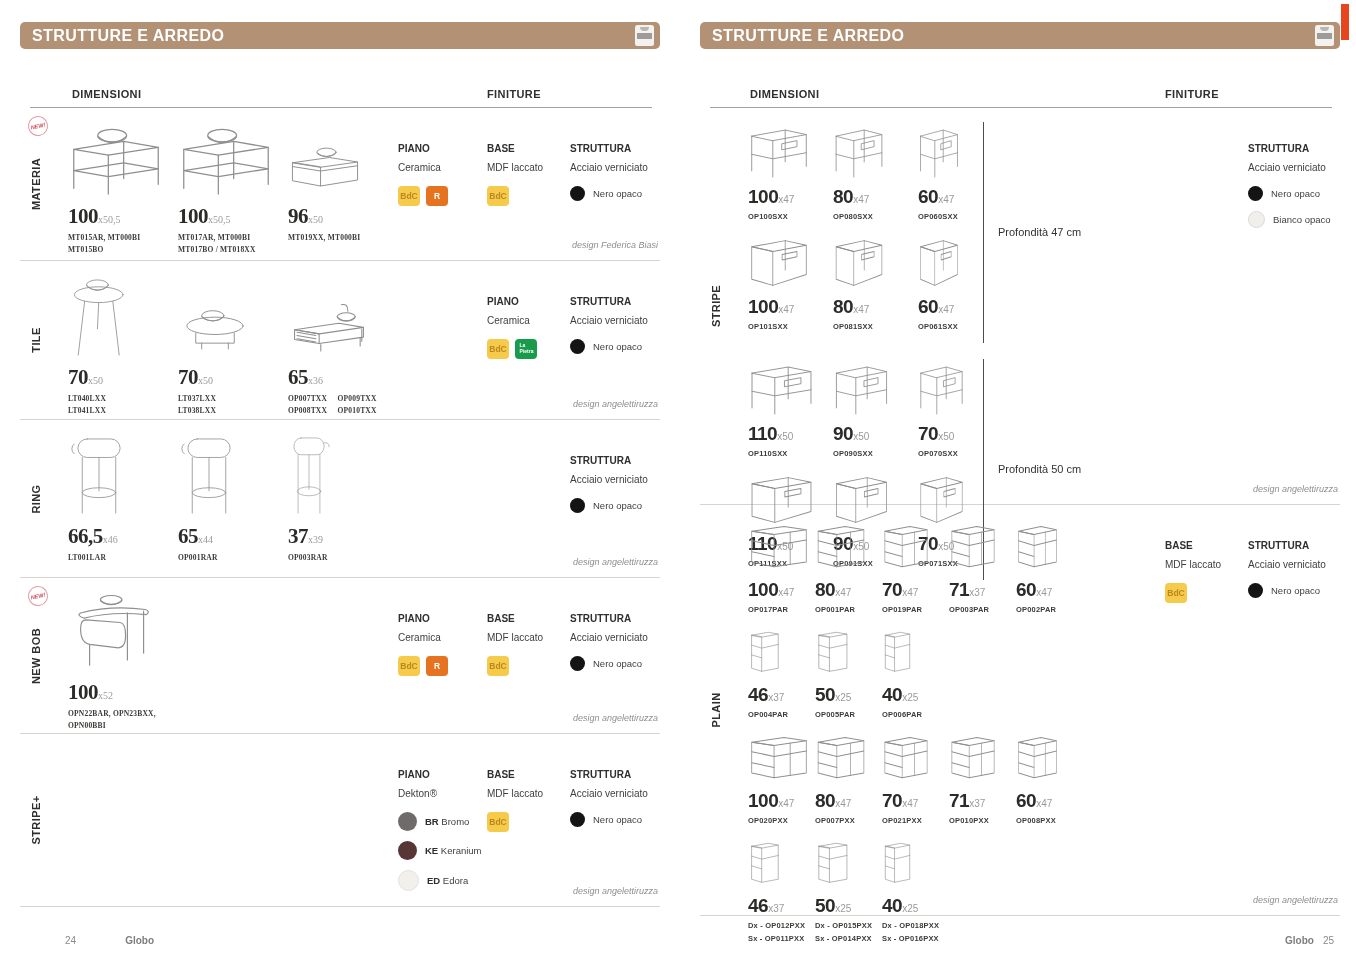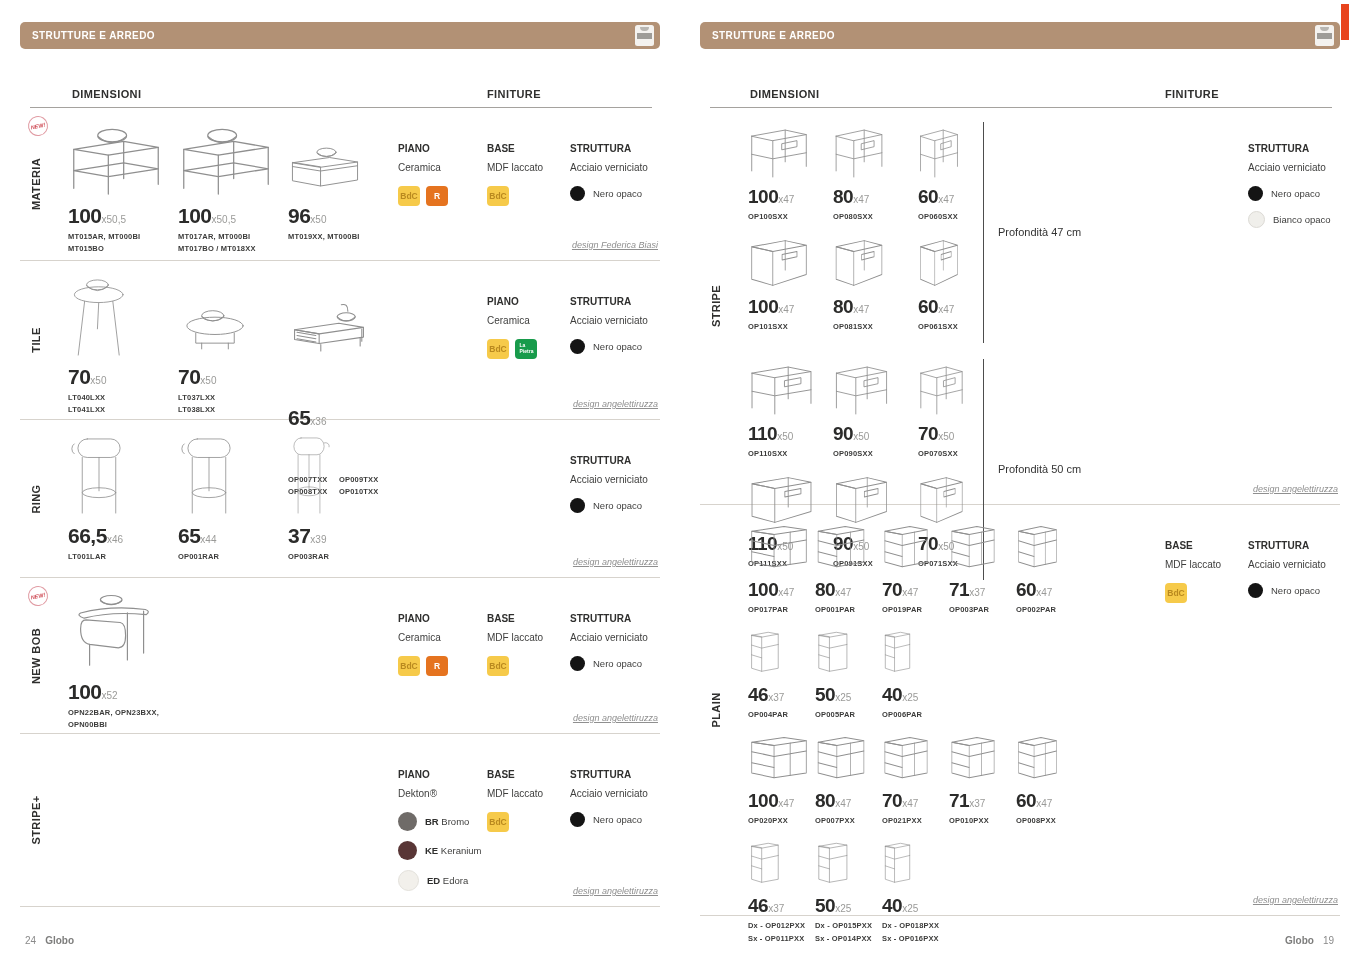--- a/index.html
+++ b/index.html
@@ -4,37 +4,37 @@
 <style>
   html,body{margin:0;padding:0;}
   body{
     width:1356px;height:959px;position:relative;overflow:hidden;
     background:#ffffff;font-family:"Liberation Sans",sans-serif;color:#2f2f2e;
   }
   .page{position:absolute;top:22px;width:640px;height:900px;}
   #pageL{left:20px;} #pageR{left:700px;}
   .hbar{height:27px;background:#b29175;border-radius:5px;display:flex;align-items:center;
         padding:0 6px 0 12px;position:relative;}
-  .hbar .title{color:#fff;font-weight:bold;font-size:10px;letter-spacing:.4px;}
+  .hbar .title{color:#fff;font-weight:bold;font-size:16px;letter-spacing:.4px;}
   .print-btn{margin-left:auto;width:19px;height:21px;background:#f4f2ef;border-radius:2.5px;
         display:flex;flex-direction:column;align-items:center;padding-top:2px;box-sizing:border-box;cursor:pointer;}
   .pi-notch{width:9px;height:4px;background:#b9b7b3;border-radius:0 0 4px 4px;}
   .pi-band{width:15px;height:6px;background:#9e9c98;margin-top:2px;}
   .red-tab{position:absolute;left:1341px;top:4px;width:8px;height:36px;background:#e8441d;}
   .colheads{position:relative;height:14px;margin-top:39px;}
   .ch{position:absolute;top:0;font-size:11px;font-weight:bold;letter-spacing:.4px;color:#2f2f2e;}
   .ch-dim{left:52px;} .ch-fin{left:467px;}
   .rule{border-top:1px solid #a5a29e;margin:5px 8px 0 10px;}
   .lsec,.rsec{position:relative;border-bottom:1px solid #d7d3cd;}
   .vlab{position:absolute;left:10px;top:50%;transform:translateY(-50%) rotate(180deg);
         writing-mode:vertical-rl;font-size:11px;font-weight:bold;letter-spacing:.4px;color:#2f2f2e;}
   .newbadge{position:absolute;left:8px;top:8px;width:18px;height:18px;border:1px solid #e09aa2;
         border-radius:50%;display:flex;align-items:center;justify-content:center;
         font-size:5.5px;font-style:italic;font-weight:bold;color:#cf4b55;transform:rotate(-12deg);}
-  .items{position:absolute;left:48px;top:12px;display:flex;gap:14px;}
+  .items{position:absolute;left:48px;top:12px;display:flex;gap:14px;font-family:Liberation Serif, serif;}
   .cell{display:flex;flex-direction:column;}
   .sk{display:flex;align-items:flex-end;}
   .dim{margin-top:6px;white-space:nowrap;}
   .dim .num{font-size:21px;font-weight:bold;letter-spacing:-.5px;color:#2b2b2a;}
   .dim .suf{font-size:10px;color:#9a9a98;}
   .codes{margin-top:3px;font-size:7.5px;font-weight:bold;color:#3b3b3a;line-height:1.65;
         letter-spacing:.2px;white-space:pre;}
   .fins{position:absolute;left:378px;top:5px;width:262px;height:120px;}
   .fins-r{left:465px;width:180px;}
   .fin{position:absolute;top:0;width:90px;margin-top:30px;}
@@ -42,36 +42,36 @@
   .fin-value{font-size:10px;color:#3e3e3d;margin-top:8px;white-space:nowrap;}
   .fin-swatches{margin-top:13px;display:flex;gap:6px;flex-wrap:wrap;}
   .fin-swatches.stacked{flex-direction:column;gap:10px;}
   .chip{width:22px;height:20px;border-radius:4px;display:flex;align-items:center;justify-content:center;
         font-size:8.5px;font-weight:bold;}
   .chip .ml{display:flex;flex-direction:column;line-height:1.15;font-size:5px;align-items:flex-start;padding-left:1px;}
   .dotrow{display:flex;align-items:center;gap:8px;}
   .dot{border-radius:50%;flex:none;}
   .dotlab{font-size:9.5px;color:#3e3e3d;white-space:nowrap;}
   .dotlab b{color:#2f2f2e;}
-  .credit{position:absolute;right:2px;bottom:10px;font-size:9px;font-style:italic;color:#8f8f8f;text-decoration:underline;}
+  .credit{position:absolute;right:2px;bottom:10px;font-size:9px;font-style:italic;color:#8f8f8f;}
   
   .groups{position:absolute;left:48px;top:14px;}
   .group{display:flex;margin-bottom:16px;}
   .grow{display:flex;margin-bottom:9px;}
   .grow .cell{width:85px;}
   .gnote{border-left:1px solid #4d4d4d;padding-left:14px;display:flex;align-items:center;
         width:150px;font-size:11px;color:#333;margin-left:-20px;}
   .prows{position:absolute;left:48px;top:14px;}
   .prow{display:flex;margin-bottom:8px;}
   .prow .cell{width:67px;}
   .rsec .dim .num{font-size:19px;}
   .footer{position:absolute;top:935px;font-size:10px;color:#8a8a8a;}
   .footer-l{left:25px;} .footer-r{right:22px;}
   .footer .fbrand{font-weight:bold;color:#7d7d7c;}
-  .footer span{margin-right:9px;}
+  .footer span{margin-right:9px;margin-left:40px;}
   .footer-r span{margin-right:0;margin-left:9px;}
 </style>
 </head>
 <body>
 
 <div class="page" id="pageL">
   <div class="hbar">
     <span class="title">STRUTTURE E ARREDO</span>
     <div class="print-btn">
       <div class="pi-notch"></div>
@@ -183,21 +183,21 @@
                 <ellipse cx="47" cy="26" rx="15" ry="7"></ellipse>
                 <path d="M32 27 Q47 40 62 27"></path>
                 <path d="M24 50 V64 L76 64 V50"></path>
                 <path d="M32 64 V72 M68 64 V72"></path>
               </svg>
             </div>
             <div class="dim"><span class="num">70</span><span class="suf">x50</span></div>
             <div class="codes">LT037LXX
 LT038LXX</div>
           </div>
-          <div class="cell" style="min-width: 96px; gap: 41px;">
+          <div class="cell" style="min-width: 96px;">
             <div class="sk" style="height:86px">
               <svg width="82" height="60" viewBox="0 0 100 74" preserveAspectRatio="none" fill="none" stroke="#8f8f8f" stroke-width="1.3" stroke-linejoin="round" stroke-linecap="round">
                 <path d="M8 38 L62 30 L92 35 L38 43 Z"></path>
                 <path d="M8 38 V50 L38 55 V43 Z"></path>
                 <path d="M38 55 L92 47 V35"></path>
                 <path d="M11 41 l23 4 M11 45 l23 4 M11 49 l23 4"></path>
                 <ellipse cx="71" cy="22" rx="11" ry="5"></ellipse>
                 <path d="M60 22 Q71 32 82 22"></path>
                 <path d="M65 7 q8 -2 8 8"></path>
                 <path d="M90 37 V52 M40 56 V64 M88 48 V58"></path>
@@ -819,14 +819,14 @@
       </div>
     </div>
 </div>
 
 <div class="red-tab"></div>
 
 <div class="footer footer-l">
   <span class="fnum">24</span><span class="fbrand">Globo</span>
 </div>
 <div class="footer footer-r">
-  <span class="fbrand">Globo</span><span class="fnum">19</span>
+  <span class="fbrand">Globo</span><span class="fnum">25</span>
 </div>
 
 </body></html>

